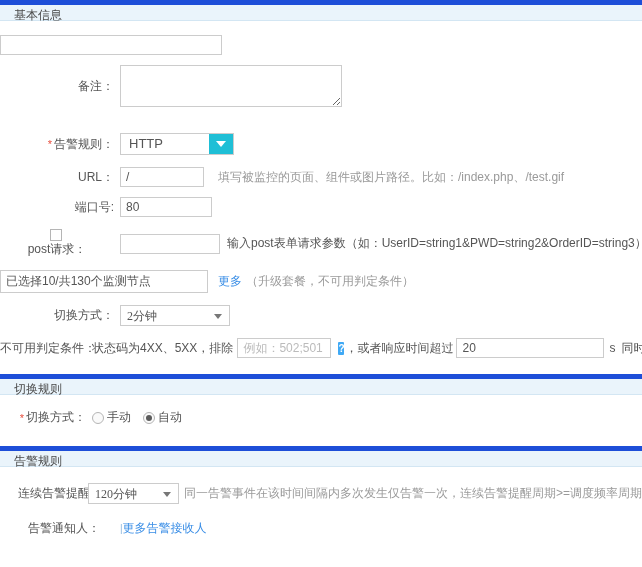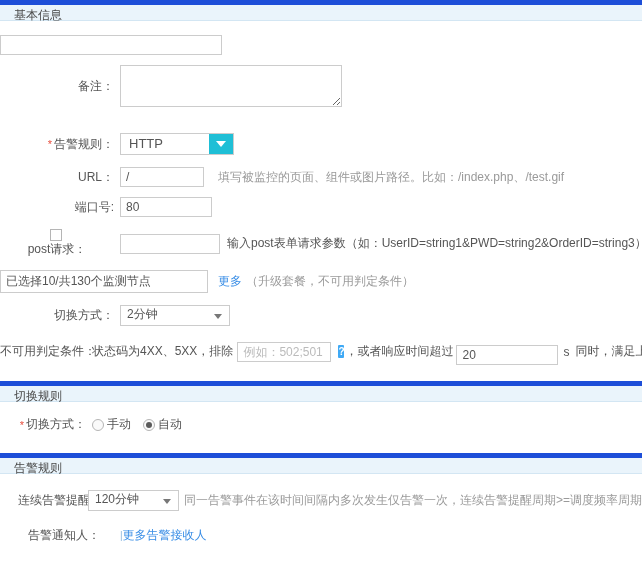--- a/index.html
+++ b/index.html
@@ -105,26 +105,26 @@
     border-top: 6px solid #fff;
   }
 
   
   .nselect {
     border: 1px solid #ccc;
     background: #fff;
     height: 21px;
     font-size: 12px;
     color: #555;
-    font-family: Liberation Sans, sans-serif;
+    font-family: Liberation Serif, serif;
     padding-left: 6px;
     box-sizing: border-box;
     position: relative;
     display: inline-flex;
-    align-items: flex-start;
+    align-items: flex-end;
   }
   .nselect .caret {
     position: absolute;
     right: 7px;
     top: 50%;
     margin-top: -2px;
     width: 0; height: 0;
     border-left: 4px solid transparent;
     border-right: 4px solid transparent;
     border-top: 5px solid #777;
@@ -264,21 +264,21 @@
   </div>
 
   <div style="height:12px;"></div>
 
   <div class="row">
     <div class="lbl" style="width:92px;min-width:92px;">不可用判定条件：</div>
     <span class="plain">状态码为4XX、5XX，排除</span>
     <input class="inp" style="width: 94px; margin-left: 4px;" type="text" placeholder="例如：502;501">
     <span class="help-icon" style="margin-left:7px;">?</span>
     <span class="plain" style="margin-left:1px;">，或者响应时间超过</span>
-    <input class="inp" style="width: 102px; margin-left: 3px; margin-top: 7px;" type="text" value="20">
+    <input class="inp" style="width: 148px; margin-left: 3px;" type="text" value="20">
     <span class="plain" style="margin-left:5px;">s</span>
     <span class="plain" style="margin-left:6px;">同时，满足上述条件的监测点为100%</span>
   </div>
 
   <div style="height:16px;"></div>
 
   <div class="section-head">切换规则</div>
 
   <div class="gap-md"></div>
 

